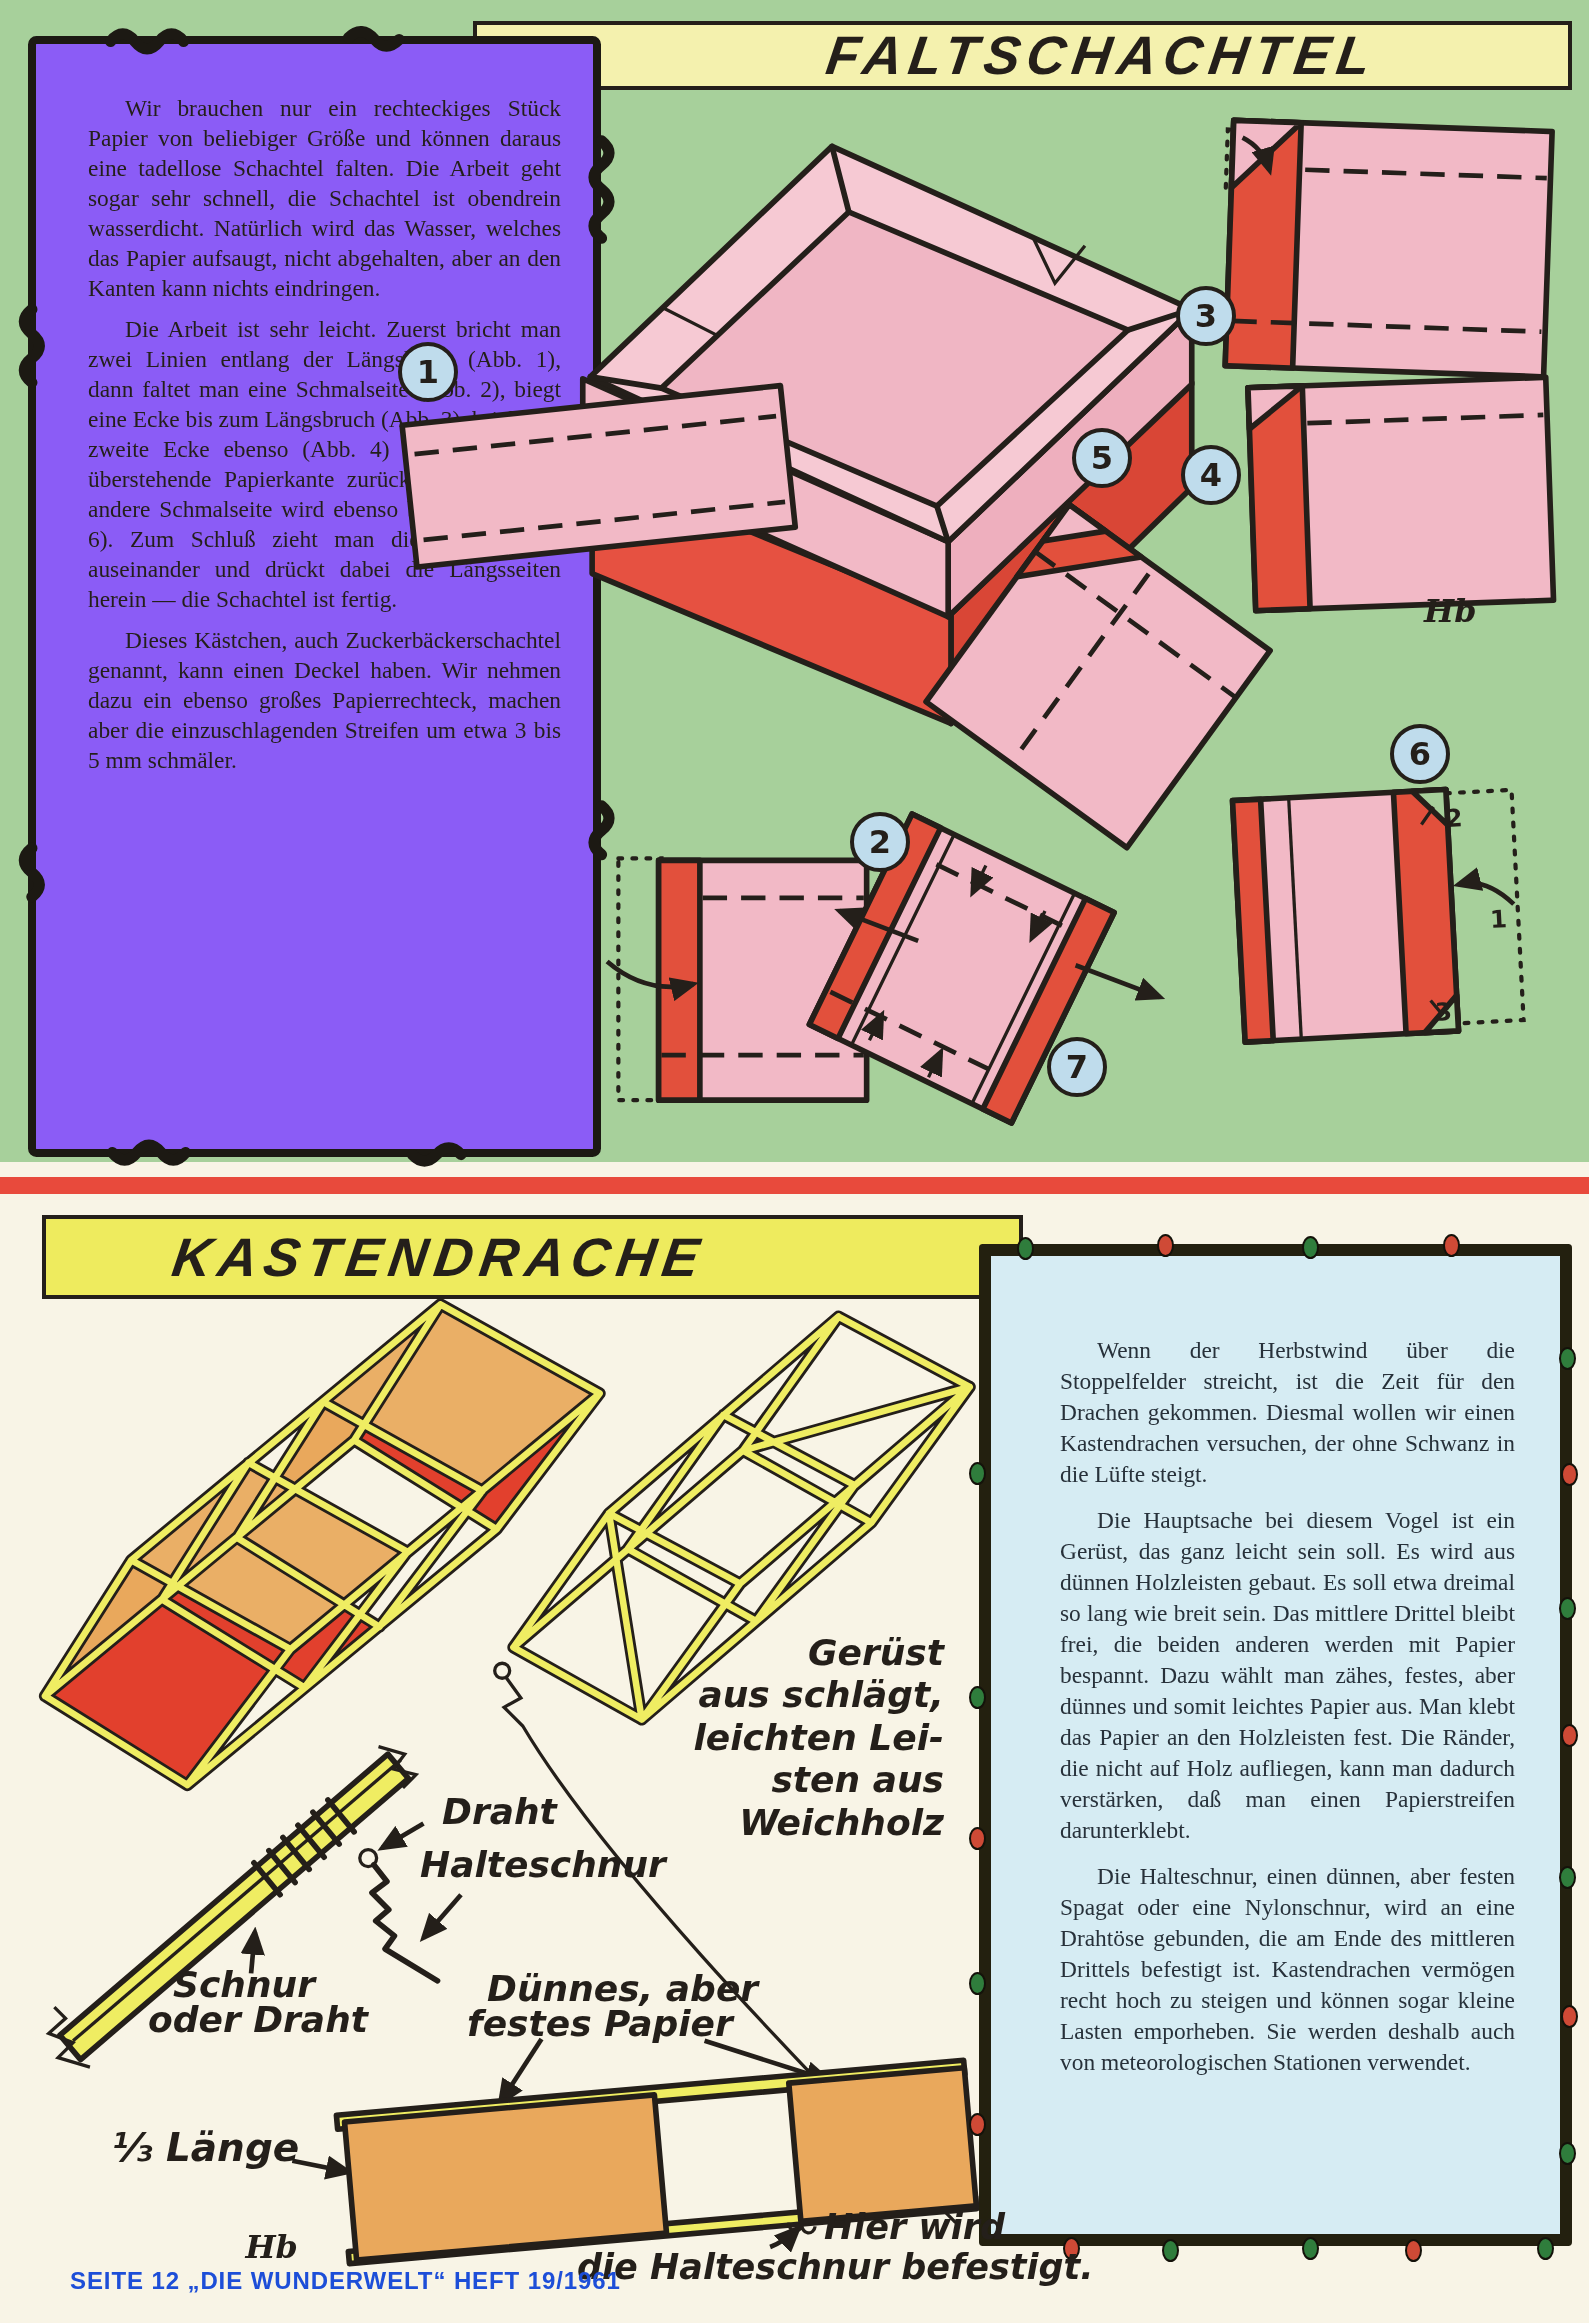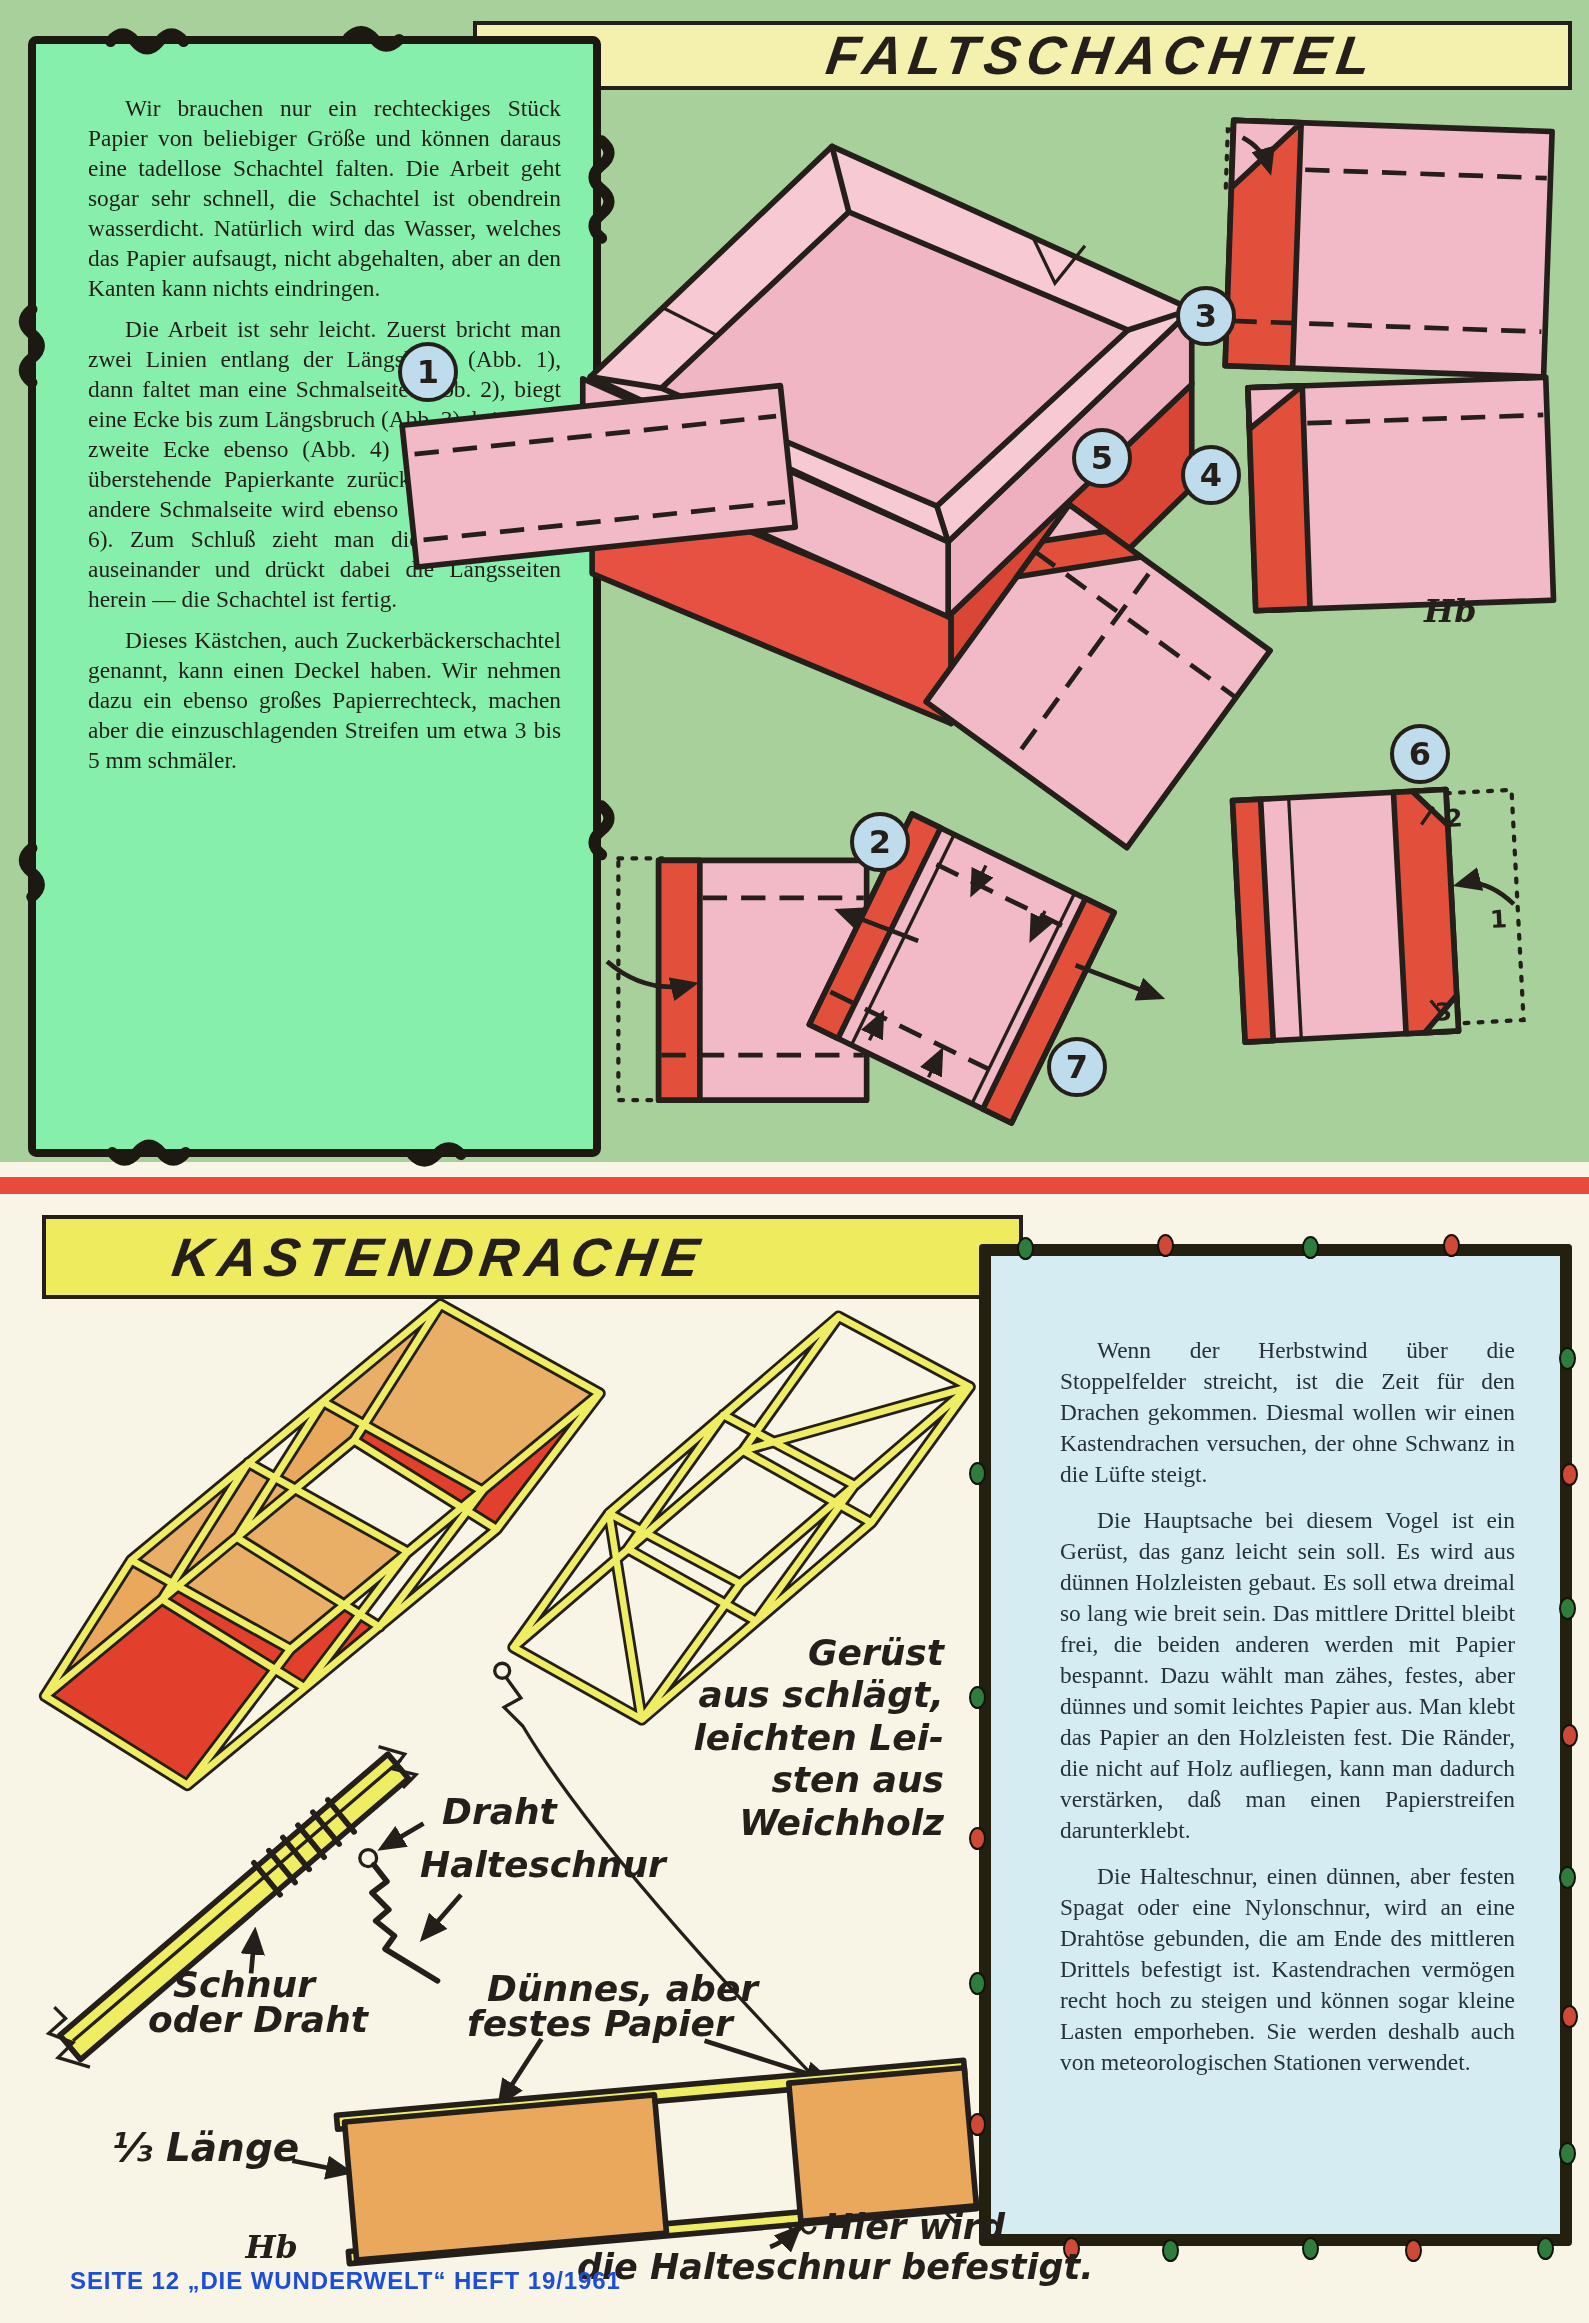--- a/index.html
+++ b/index.html
@@ -9,21 +9,21 @@
   .green-panel { position:absolute; left:0; top:0; width:1589px; height:1162px; background:#a7d09b; z-index:0; }
   .red-divider { position:absolute; left:0; top:1177px; width:1589px; height:17px; background:#e84a3c; z-index:1; }
 
   .banner { position:absolute; border:4.7px solid #241f1a; display:flex; align-items:center; justify-content:center; z-index:3; }
   .banner-falt { left:473px; top:20.6px; width:1099px; height:69px; background:#f4f1ae; padding-left:159px; box-sizing:border-box; }
   .banner-kasten { left:42px; top:1215px; width:981px; height:84px; background:#eeeb5e; padding-right:187px; box-sizing:border-box; }
   .banner-title { font-family:"Liberation Sans", sans-serif; font-weight:700; font-style:italic;
                   font-size:54px; letter-spacing:6.6px; transform:skewX(-8deg); white-space:nowrap; }
 
   .text-box { position:absolute; box-sizing:border-box; z-index:4; }
-  .white-box { left:28px; top:36px; width:573px; height:1121px; background:#86efac;
+  .white-box { left:28px; top:36px; width:573px; height:1121px; background:#8b5cf6;
                border:8.4px solid #1c1913; border-radius:8.4px; padding:49px 32px 19px 52px; overflow:hidden; }
   .white-box p, .blue-box p { margin:0 0 11.2px 0; font-size:23.4px; line-height:30px; text-align:justify; text-indent:37px; }
 
   .blue-box { left:979px; top:1244px; width:593px; height:1002px; background:#d6ecf3;
               border:12px solid #23200f; border-radius:3.7px; padding:79px 45px 19px 69px; overflow:hidden; z-index:6; }
   .blue-box p { font-size:23.4px; line-height:31px; margin-bottom:15px; color:#27313a; }
 
   .fig-svg { position:absolute; left:0; top:0; z-index:5; }
 
   .badge { position:absolute; width:52px; height:52px; border-radius:50%; background:#bfdcec;

